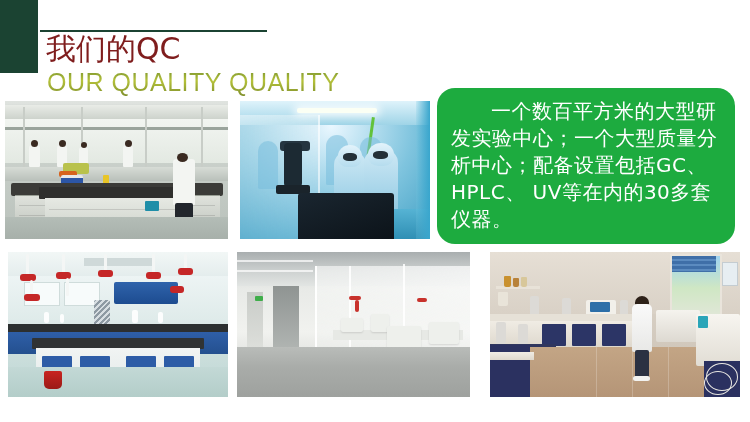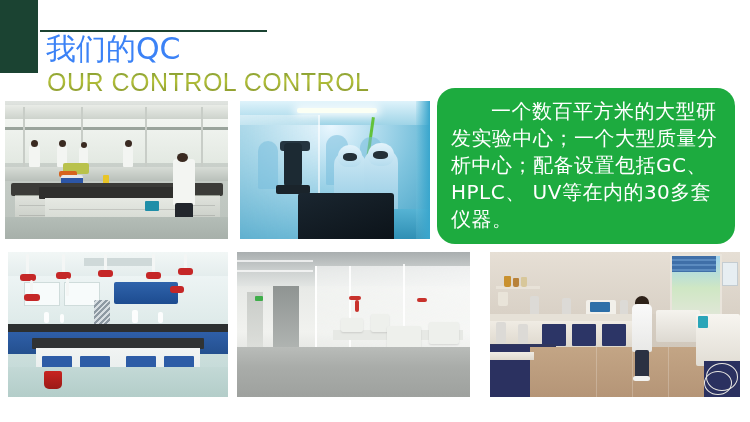--- a/index.html
+++ b/index.html
@@ -31,21 +31,21 @@
     width: 227px;
     height: 2px;
     background: #1b4332;
   }
   .title-cn {
     position: absolute;
     left: 46px;
     top: 31px;
     font-size: 30px;
     line-height: 36px;
-    color: #3b82f6;
+    color: #7f1d1d;
     letter-spacing: 0px;
     white-space: nowrap;
     font-family: "DejaVu Sans", "Liberation Sans", sans-serif;
   }
   .title-en {
     position: absolute;
     left: 47px;
     top: 68px;
     font-size: 25px;
     line-height: 28px;
@@ -454,21 +454,21 @@
     font-family: "DejaVu Sans", "Liberation Sans", sans-serif;
     white-space: pre-wrap;
   }
 </style>
 </head>
 <body>
 
 <div class="header-block"></div>
 <div class="header-rule"></div>
 <div class="title-cn">我们的QC</div>
-<div class="title-en">OUR  CONTROL CONTROL</div>
+<div class="title-en">OUR  QUALITY QUALITY</div>
 
 <div class="photo p1">
   <div class="ph-inner">
     <div class="rect bg"></div>
     <div class="rect hood"></div>
     <div class="rect window"></div>
     <div class="rect shelfbar"></div>
     <div class="rect benchfar"></div>
 
     <div class="rect pole" style="left:18px;top:6px;height:60px;"></div>

